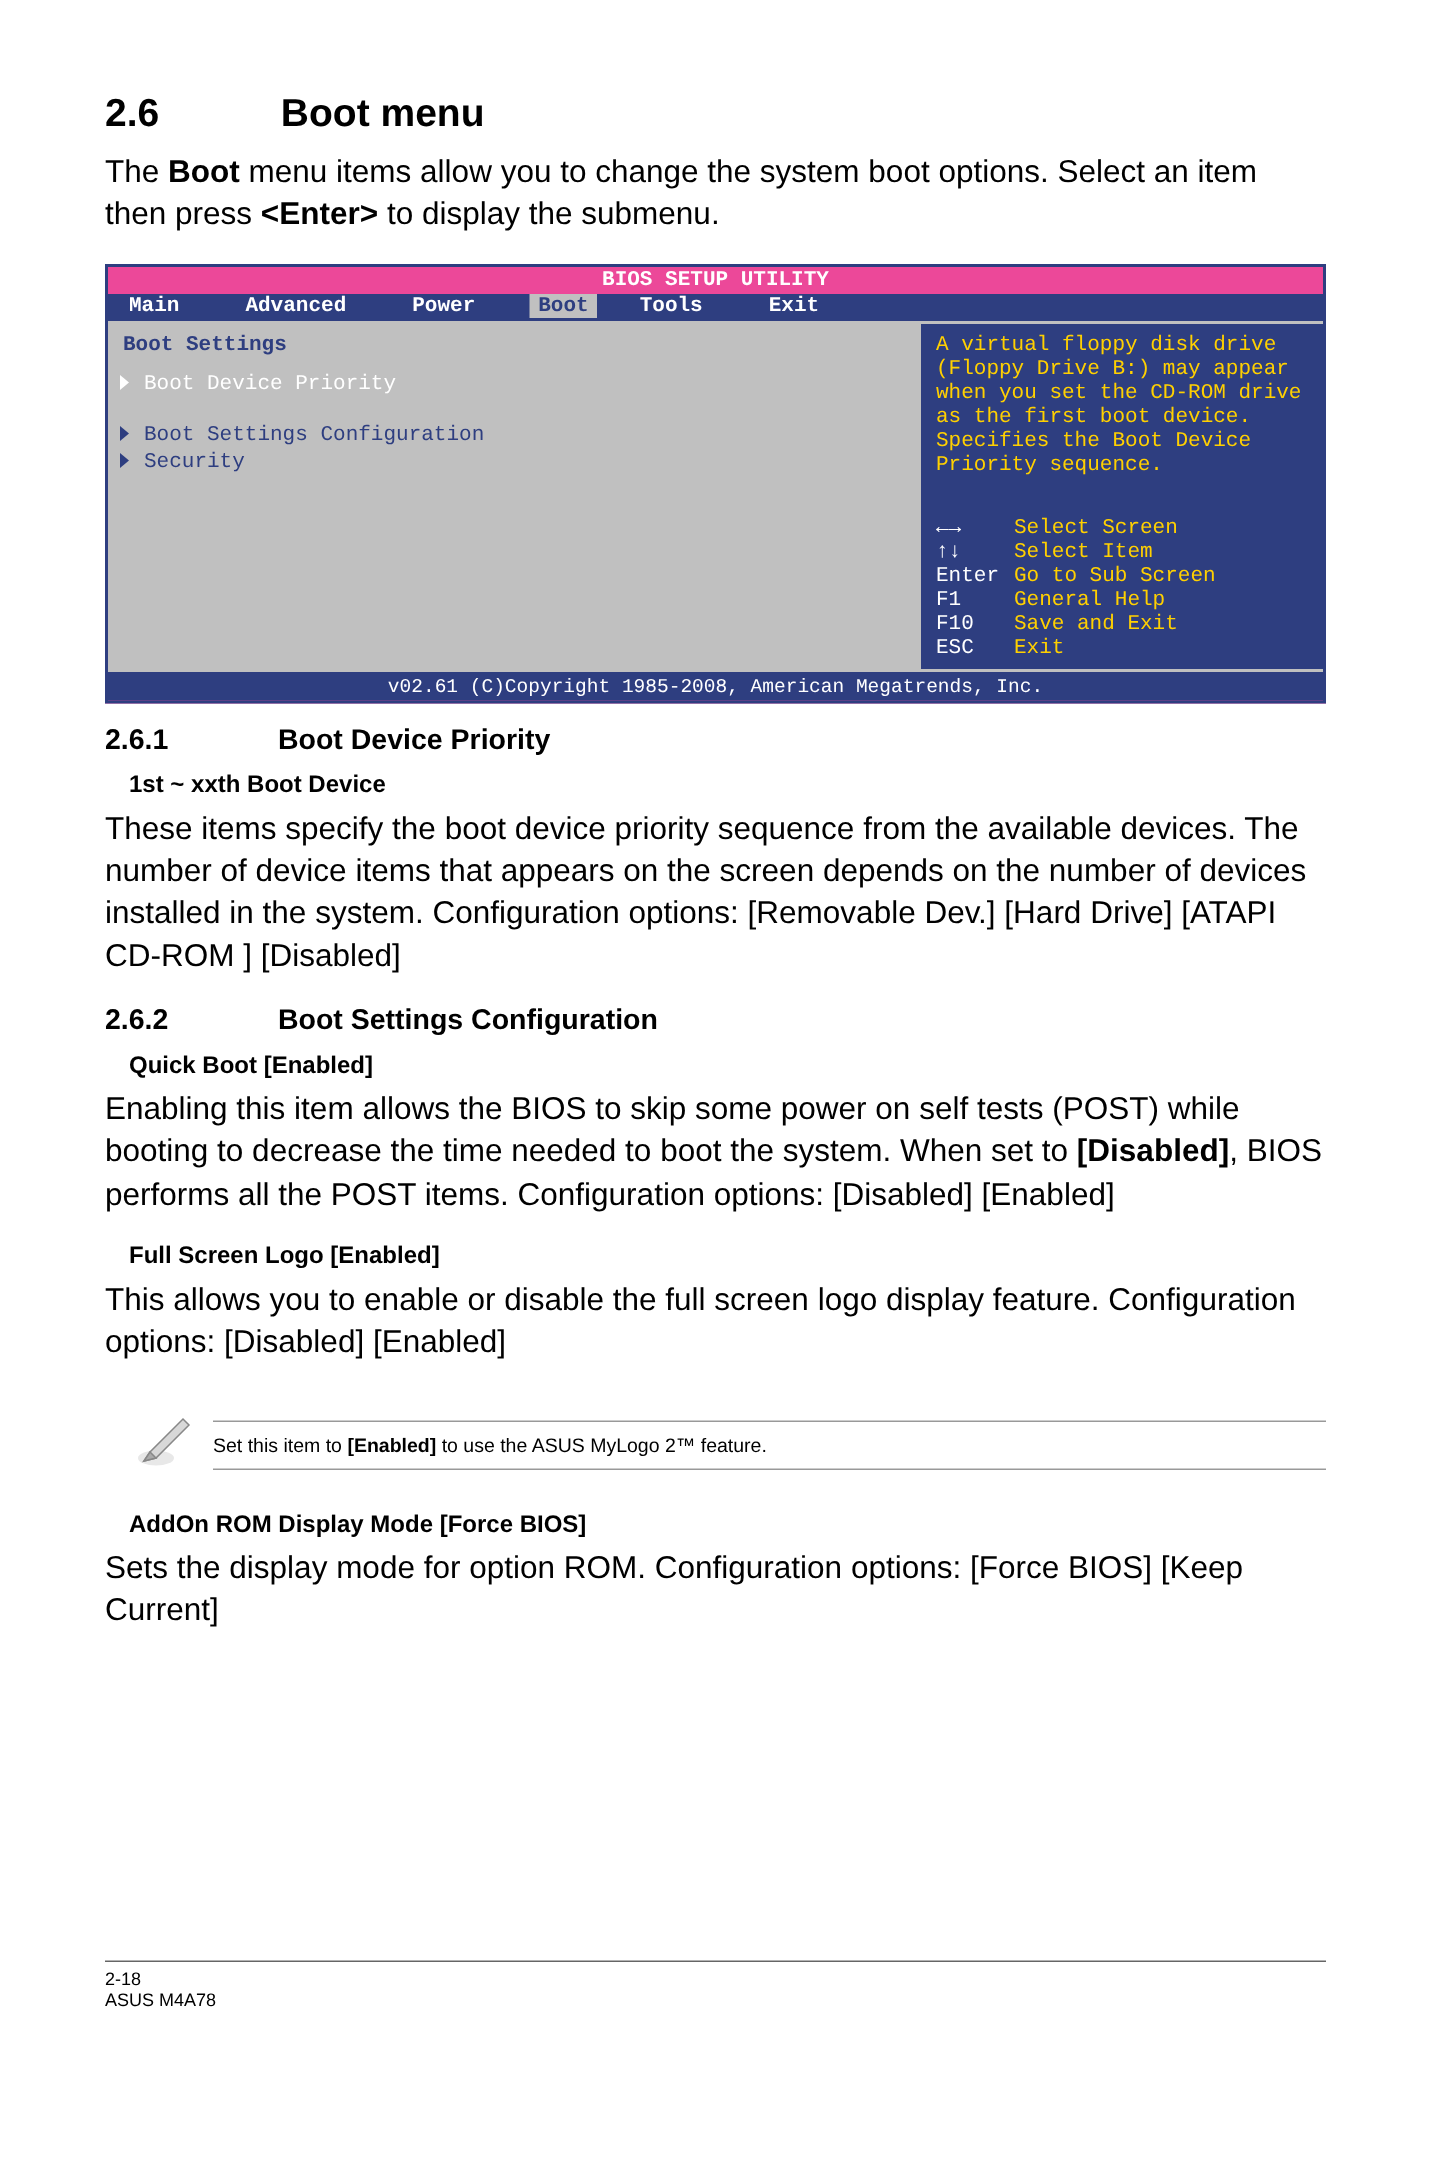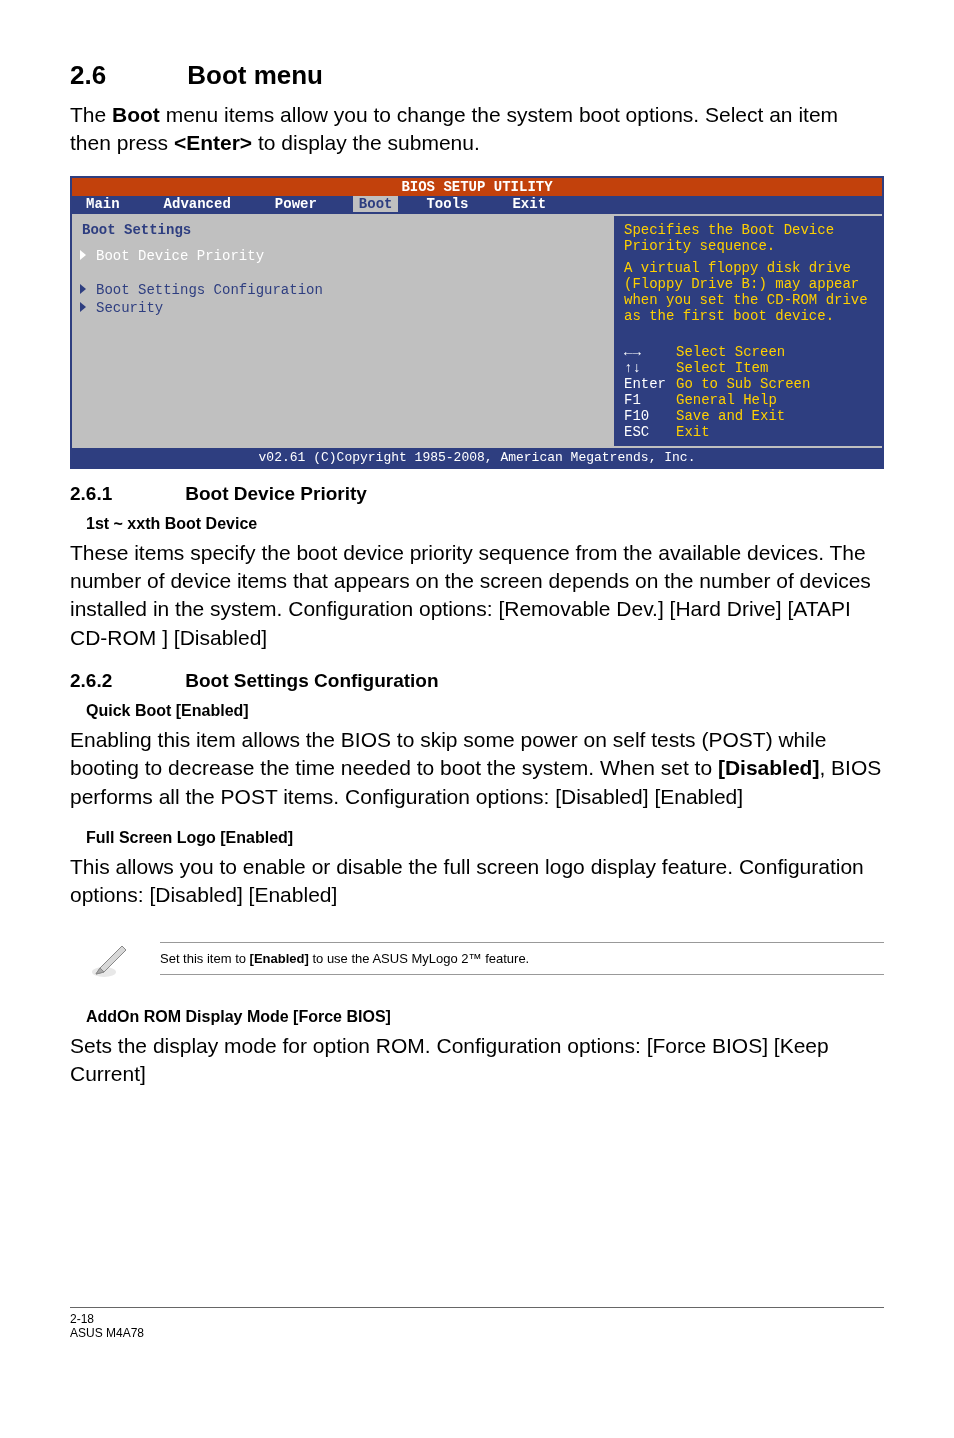--- a/index.html
+++ b/index.html
@@ -16,21 +16,21 @@
     position: relative;
   }
   h1 { font-size: 26px; font-weight: bold; margin: 0 0 10px 0; }
   h1 .num { display:inline-block; width:110px; }
   .body-text { font-size: 21px; line-height: 1.35; margin: 0 0 18px 0; }
   .bold { font-weight: bold; }
 
   
   .bios-box {
     width: 100%;
-    background: #c2410c;
+    background: #ec4899;
     border: 2px solid #2e3e80;
     font-family: "Courier New", monospace;
     font-size: 14px;
   }
   .bios-title-row {
     text-align:center;
     color:#fff;
     font-weight:bold;
     height:18px;
     line-height:18px;
@@ -94,22 +94,22 @@
     padding:2px 0;
     border-top:2px solid #c0c0c0;
   }
 
   h2 { font-size: 19px; font-weight:bold; margin: 14px 0 6px 0; }
   h2 .num { display:inline-block; width:110px; }
   h3 { font-size: 16px; font-weight:bold; margin: 10px 0 6px 16px; }
 
   .note-box {
     display:flex;
-    gap:28px;
-    align-items:center;
+    gap:10px;
+    align-items:flex-end;
     padding: 10px 0 10px 20px;
     margin: 6px 0 18px 0;
   }
   .note-text {
     flex:1;
     border-top:1px solid #999;
     border-bottom:1px solid #999;
     padding:8px 0;
     font-size:13px;
   }
@@ -163,22 +163,22 @@
           <span class="tri"></span>
           <span>Boot Settings Configuration</span>
         </div>
         <div class="bios-item">
           <span class="tri"></span>
           <span>Security</span>
         </div>
       </div>
       <div class="bios-right">
         <div>
+          <div>A virtual floppy disk drive (Floppy Drive B:) may appear when you set the CD-ROM drive as the first boot device.</div>
           <div style="margin-bottom:6px">Specifies the Boot Device Priority sequence.</div>
-          <div>A virtual floppy disk drive (Floppy Drive B:) may appear when you set the CD-ROM drive as the first boot device.</div>
         </div>
         <div class="help-block">
           <div><span class="hl arrows">←→</span><span>Select Screen</span></div>
           <div><span class="hl arrows">↑↓</span><span>Select Item</span></div>
           <div><span class="hl">Enter</span><span>Go to Sub Screen</span></div>
           <div><span class="hl">F1</span><span>General Help</span></div>
           <div><span class="hl">F10</span><span>Save and Exit</span></div>
           <div><span class="hl">ESC</span><span>Exit</span></div>
         </div>
       </div>

